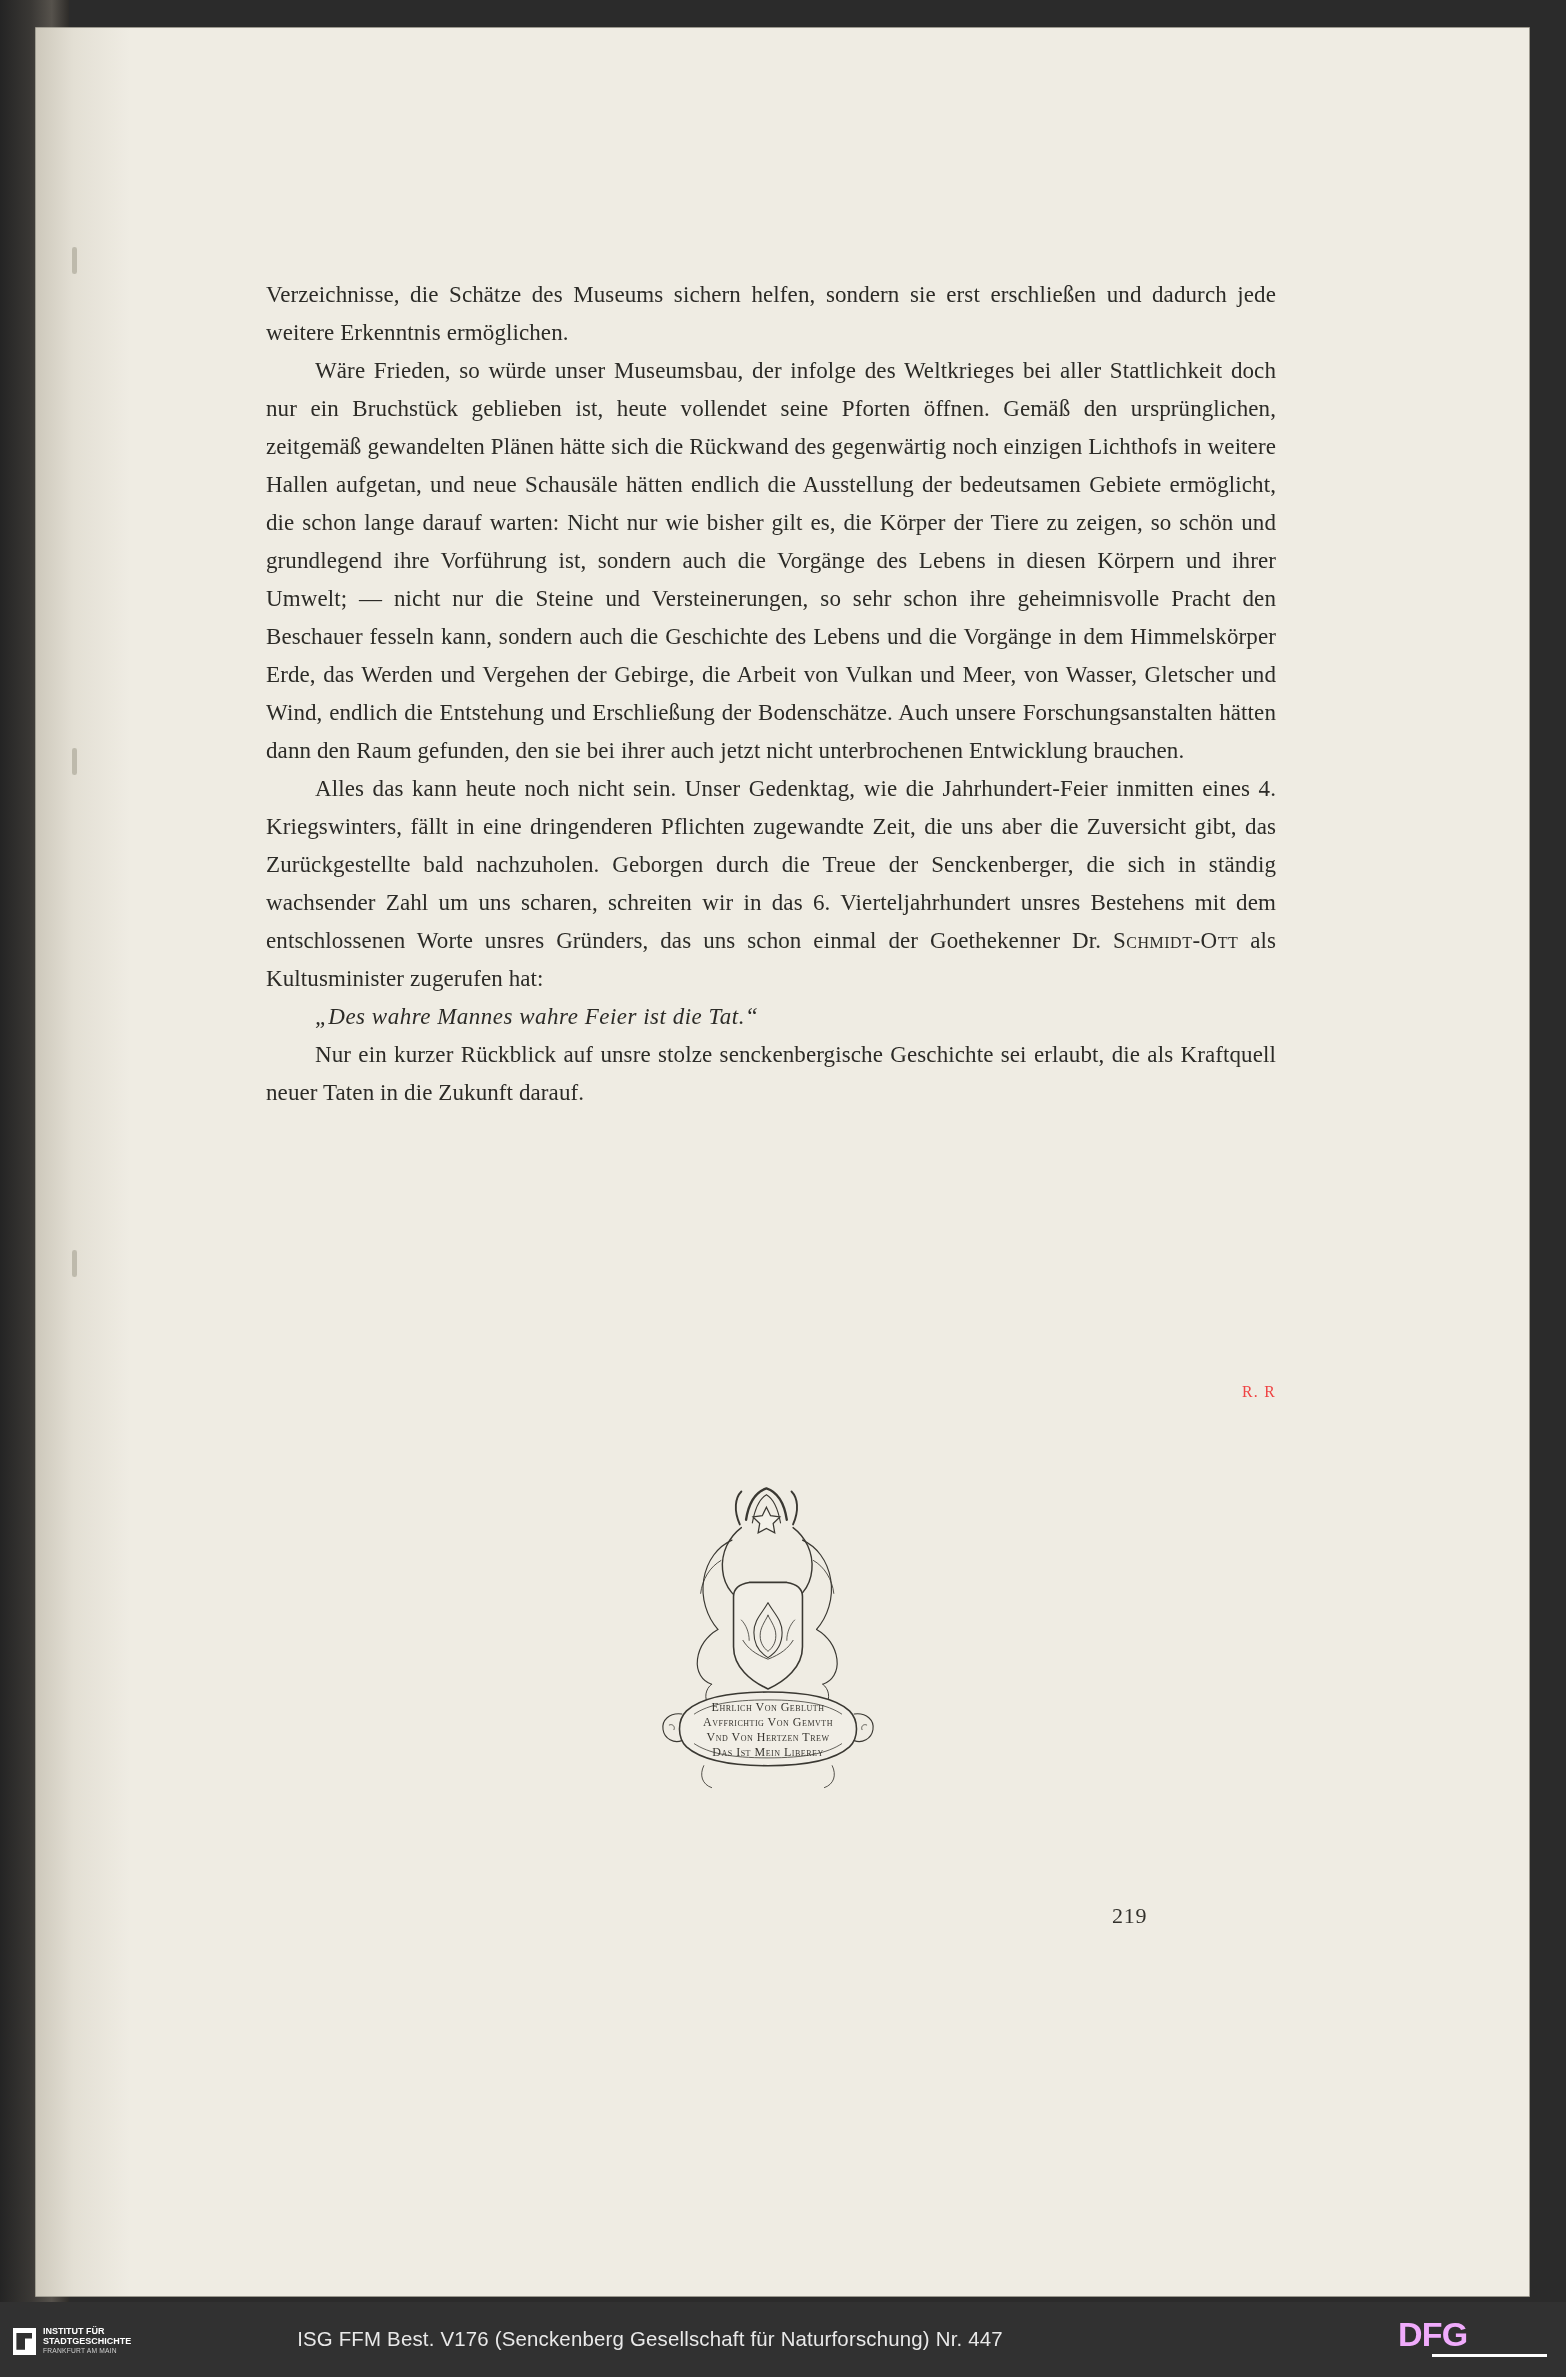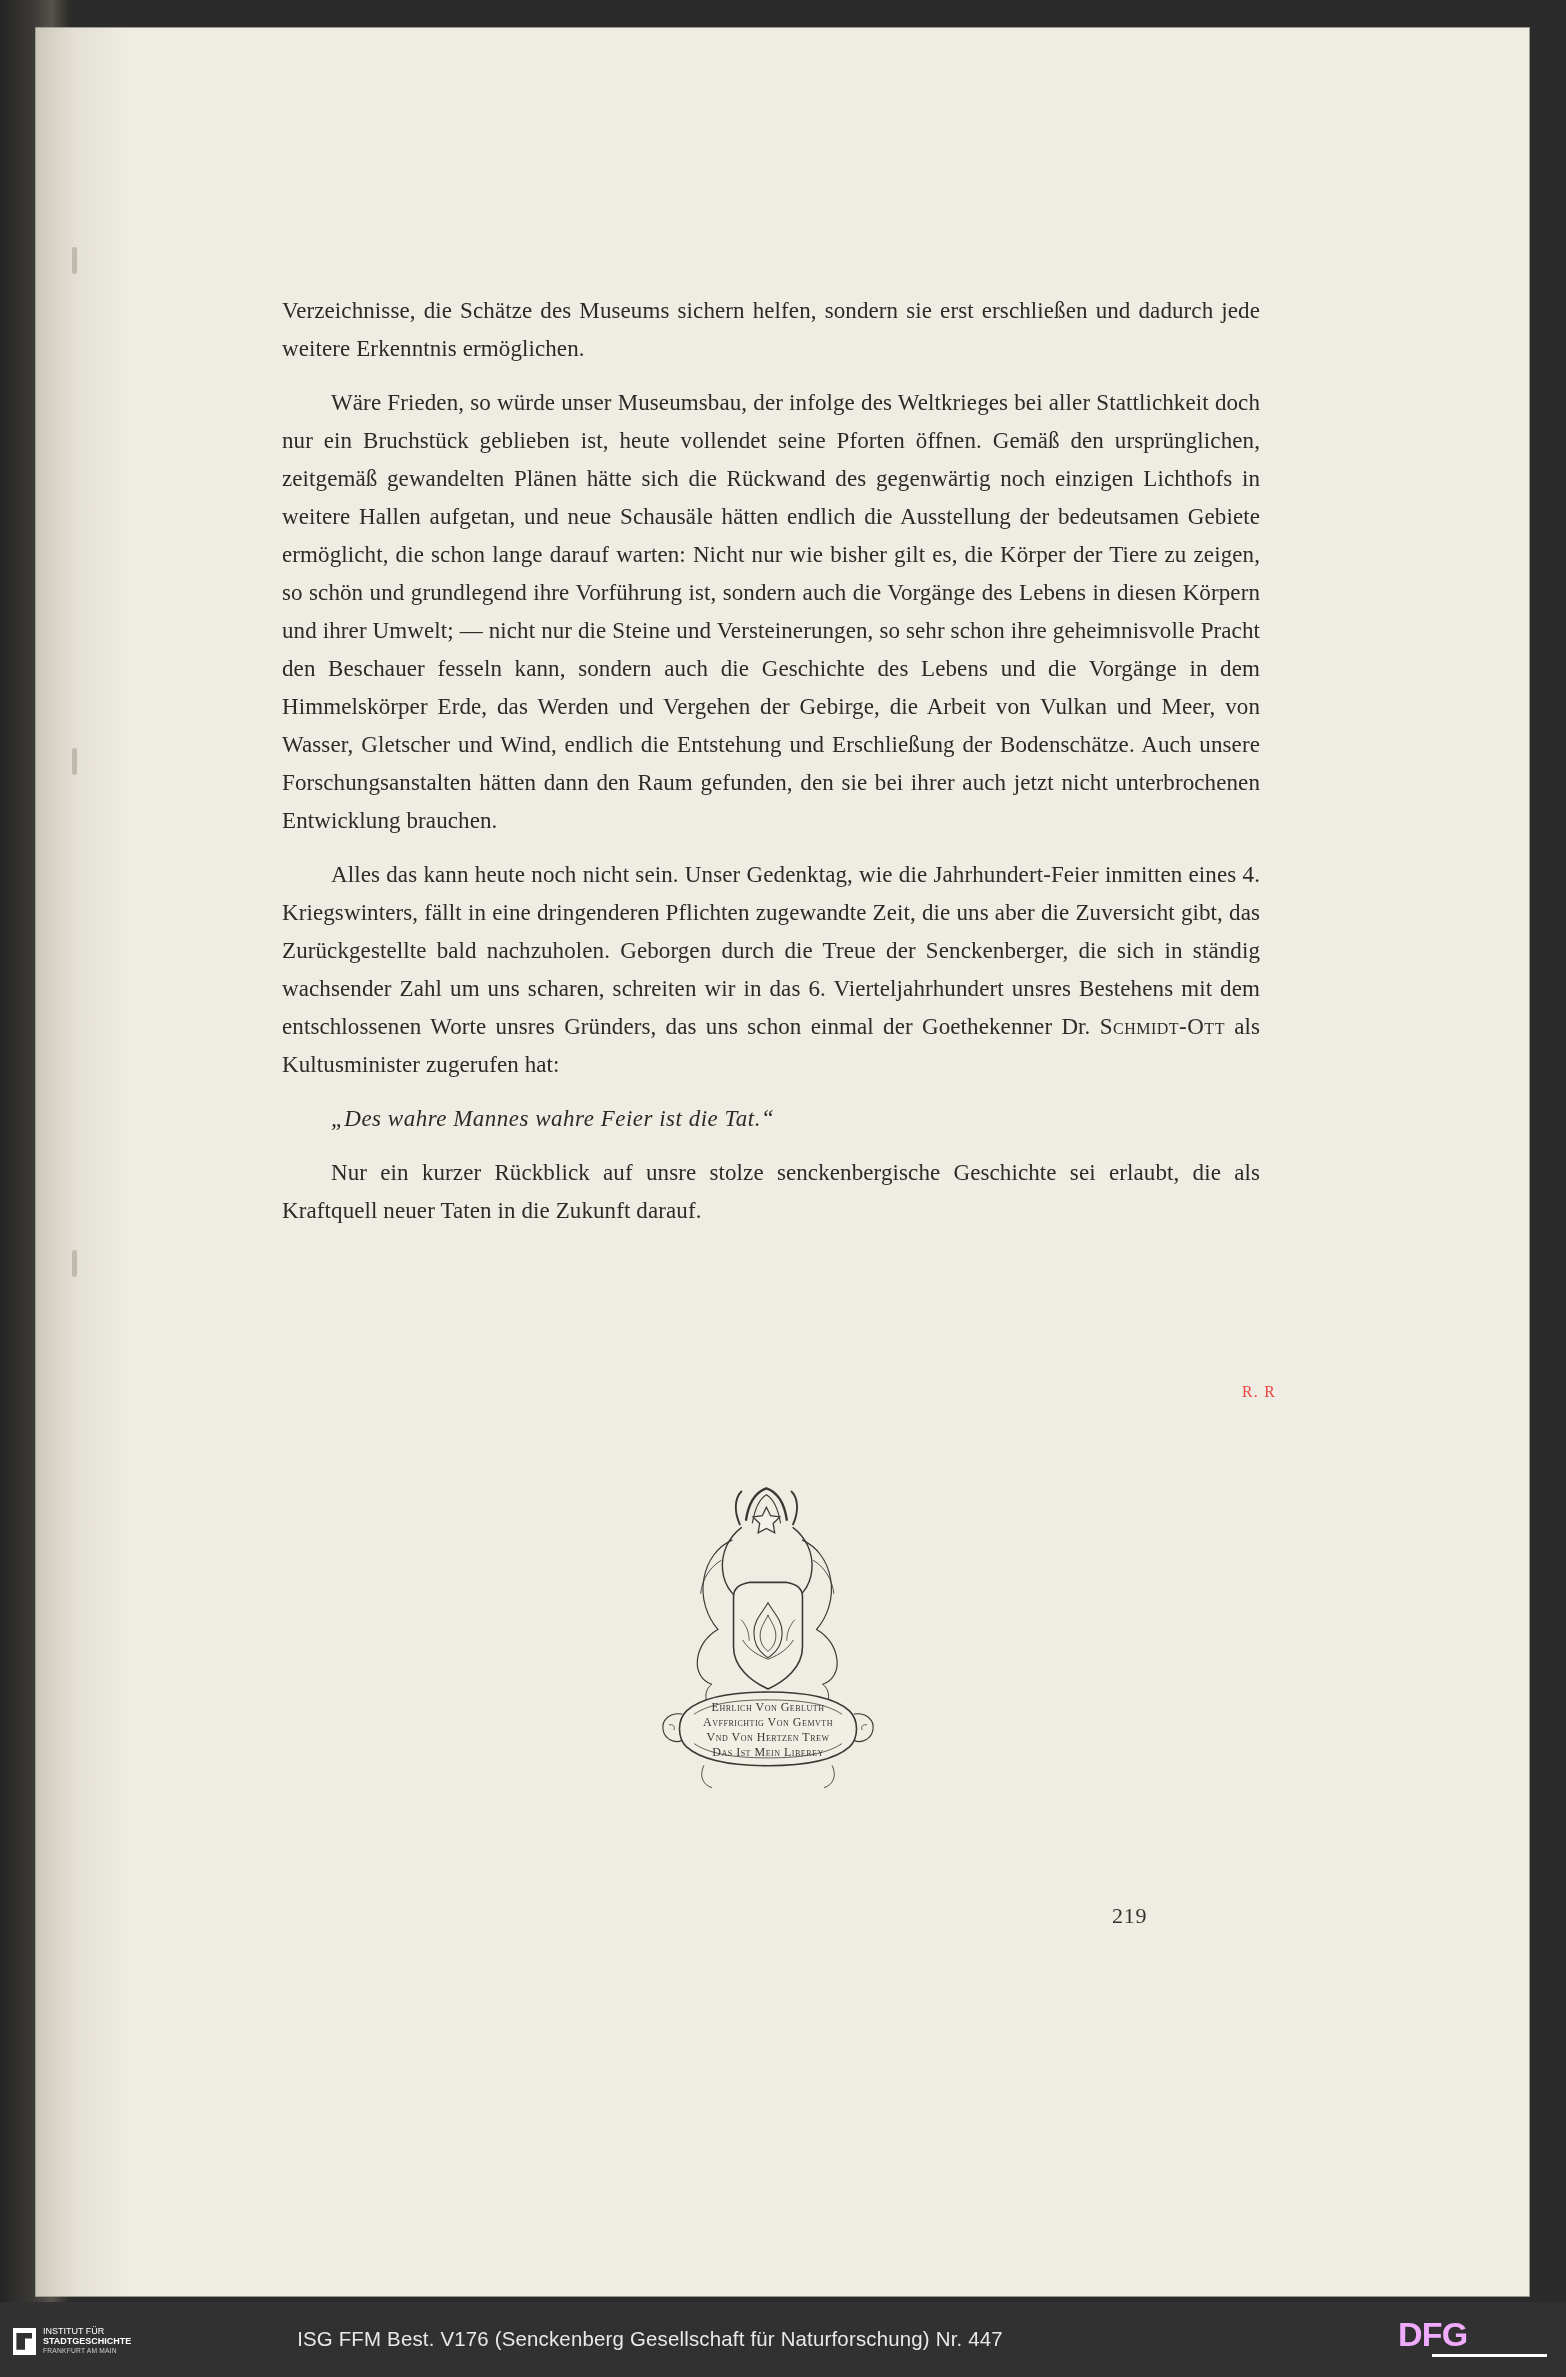--- a/index.html
+++ b/index.html
@@ -75,21 +75,21 @@
     left: 266px;
     top: 276px;
     width: 1010px;
     color: #2c2b27;
     font-size: 23px;
     line-height: 38px;
     text-align: justify;
     letter-spacing: 0.1px;
   }
   #text-block p {
-    margin: 16px;
+    margin: 0;
   }
   #text-block p.indent {
     text-indent: 49px;
   }
   #text-block p.quote {
     text-indent: 49px;
     font-style: italic;
     letter-spacing: 0.5px;
   }
   .smallcaps {
@@ -181,21 +181,21 @@
   }
   #isg-logo .mark::after {
     content: "";
     position: absolute;
     left: 3.9px; top: 4.7px;
     width: 15.7px; height: 17px;
     background: #313131;
     clip-path: polygon(0 0, 100% 0, 100% 34%, 55% 34%, 55% 100%, 0 100%);
   }
   #isg-logo .lines { line-height: 9.8px; }
-  #isg-logo .l1 { font-size: 9px; font-weight: normal; }
+  #isg-logo .l1 { font-size: 9px; font-weight: bold; }
   #isg-logo .l2 { font-size: 9px; font-weight: bold; }
   #isg-logo .l3 { font-size: 6.7px; letter-spacing: 0.2px; color: #cfcfcf; }
 
   #dfg-logo {
     position: absolute;
     right: 19px;
     top: 14px;
     width: 149px;
     height: 47px;
     font-family: "Liberation Sans", sans-serif;

